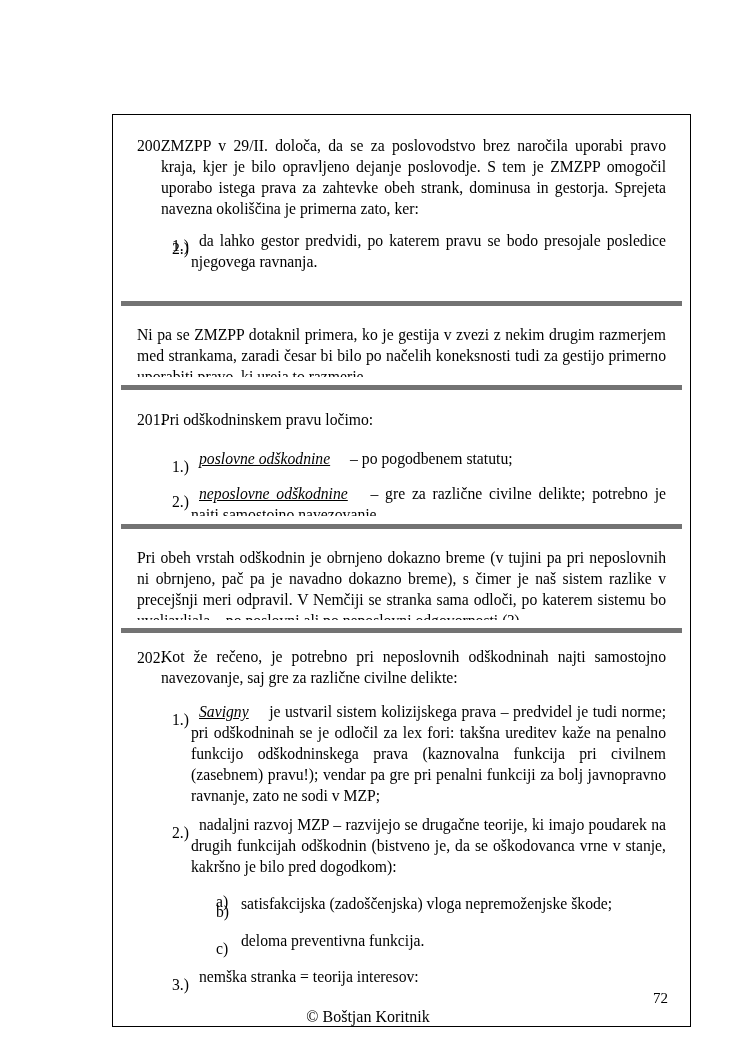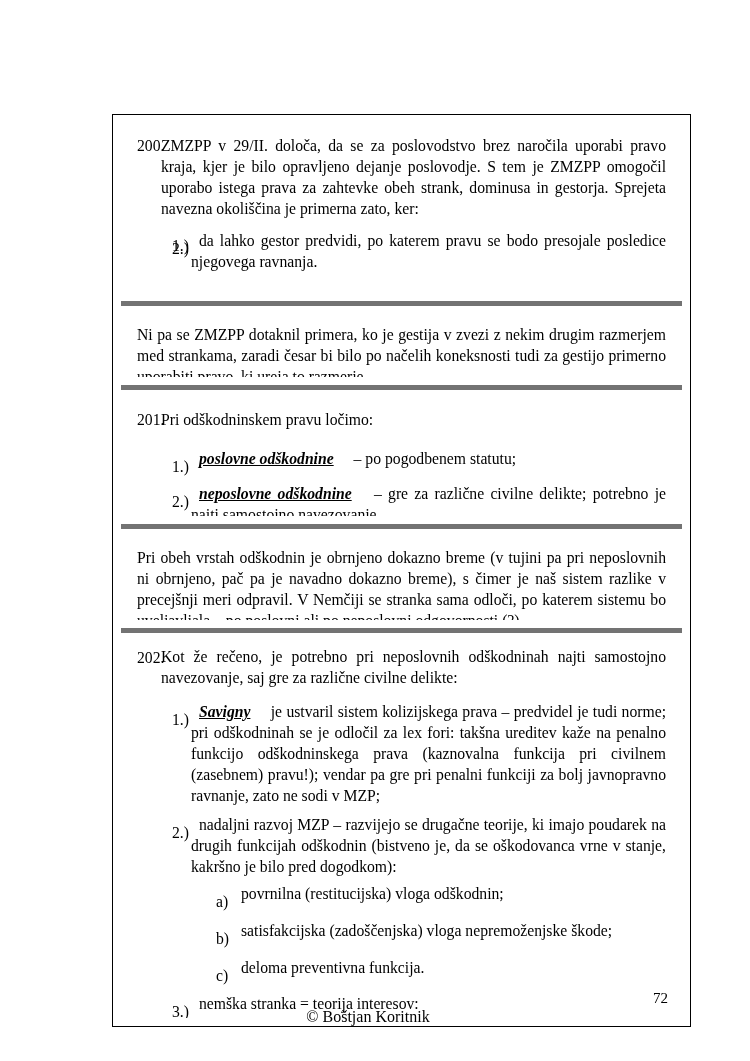--- a/index.html
+++ b/index.html
@@ -45,21 +45,21 @@
   .row-200 .item-1 { margin-top: 7px; }
   .row-200 .item-2 { margin-top: 11px; }
   .row-201 .item-1 { margin-top: 18px; }
   .row-201 .item-2 { margin-top: 14px; }
   .row-202 .item-1 { margin-top: 13px; }
   .row-202 .item-2 { margin-top: 6px; }
   .row-202 .item-3 { margin-top: 15px; }
   .subitem-a { margin-top: 6px; }
   .subitem-b, .subitem-c { margin-top: 16px; }
 
-  .lead { font-weight: bold; font-style: italic; text-decoration: underline; }
+  .lead { font-weight: normal; font-style: italic; text-decoration: underline; }
 
   .page-number { position: absolute; top: 964px; right: 90px; font-size: 15px; }
   .footer-credit { position: absolute; top: 982px; left: 0; width: 688px; text-align: center; font-size: 16px; }
 </style>
 </head>
 <body>
 
 <div class="doc-table">
 
   <div class="row row-200">
@@ -94,21 +94,21 @@
 
   <div class="row row-202">
     <div class="sec-num">202.</div>
     <div class="sec-intro">Kot že rečeno, je potrebno pri neposlovnih odškodninah najti samostojno navezovanje, saj gre za različne civilne delikte:</div>
     <div class="item item-1">
       <span class="marker">1.)</span><span class="lead">Savigny</span> <span>je ustvaril sistem kolizijskega prava – predvidel je tudi norme; pri odškodninah se je odločil za lex fori: takšna ureditev kaže na penalno funkcijo odškodninskega prava (kaznovalna funkcija pri civilnem (zasebnem) pravu!); vendar pa gre pri penalni funkciji za bolj javnopravno ravnanje, zato ne sodi v MZP;</span>
     </div>
     <div class="item item-2">
       <span class="marker">2.)</span><span>nadaljni razvoj MZP – razvijejo se drugačne teorije, ki imajo poudarek na drugih funkcijah odškodnin (bistveno je, da se oškodovanca vrne v stanje, kakršno je bilo pred dogodkom):</span>
       <div class="subitem subitem-a">
-        <span class="marker">a)</span><span>povrnilna (restitucijska) vloga odškodnin;</span>
+        <span class="marker">a)</span>
       </div>
       <div class="subitem subitem-b">
         <span class="marker">b)</span><span>satisfakcijska (zadoščenjska) vloga nepremoženjske škode;</span>
       </div>
       <div class="subitem subitem-c">
         <span class="marker">c)</span><span>deloma preventivna funkcija.</span>
       </div>
     </div>
     <div class="item item-3">
       <span class="marker">3.)</span><span>nemška stranka = teorija interesov:</span>

